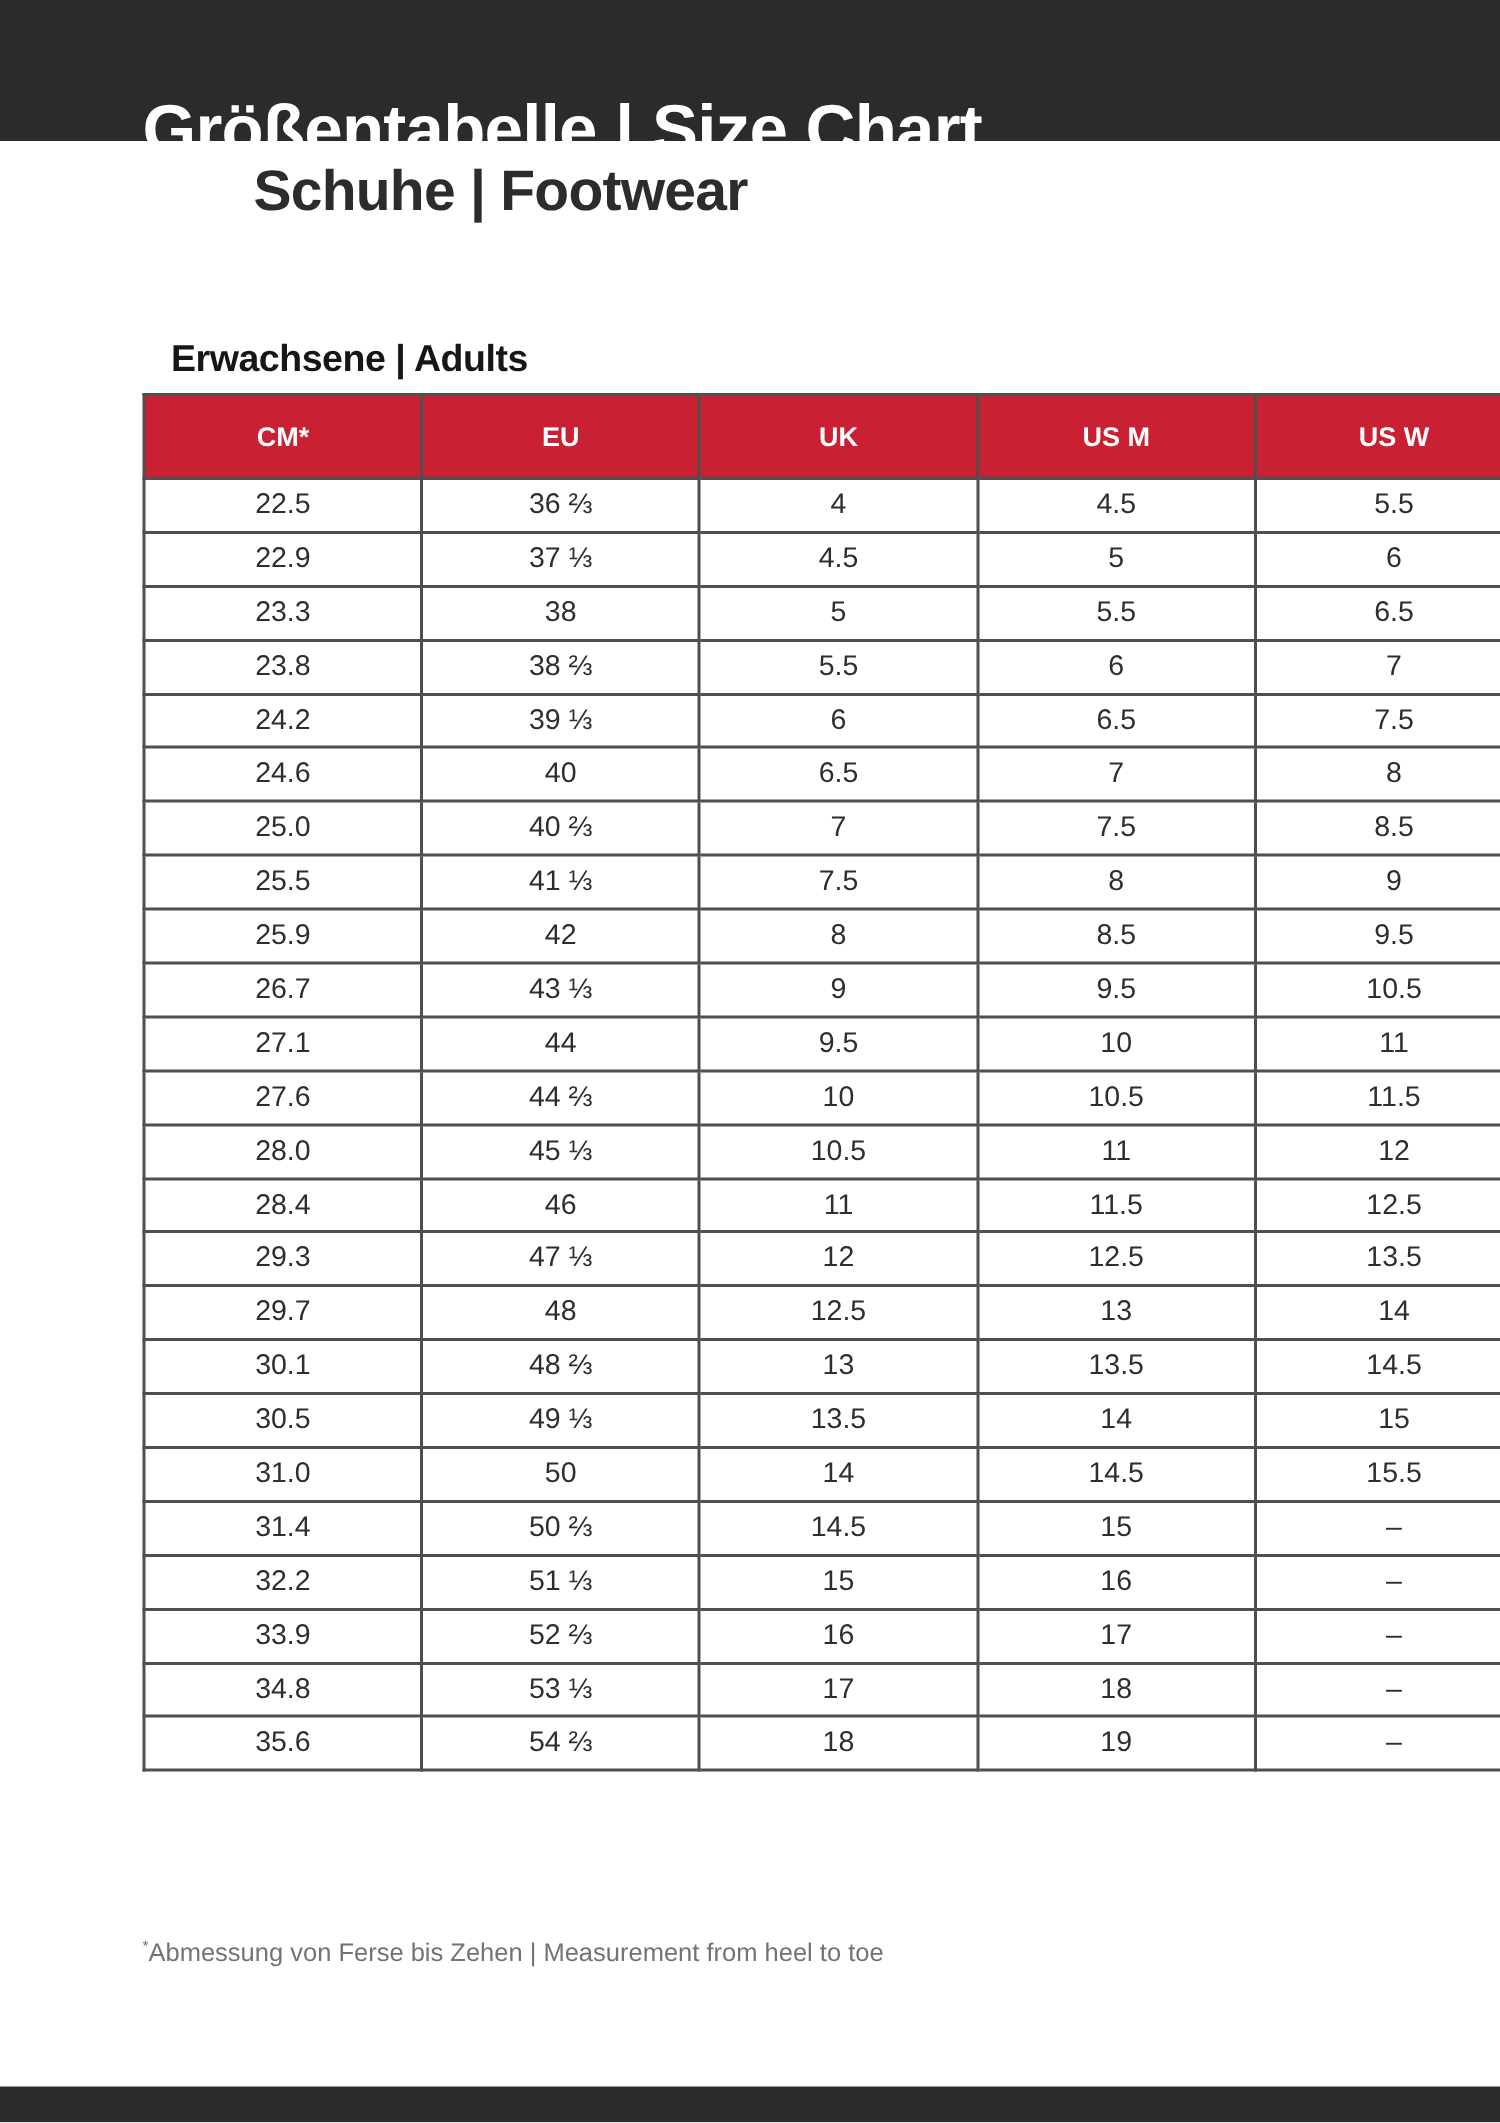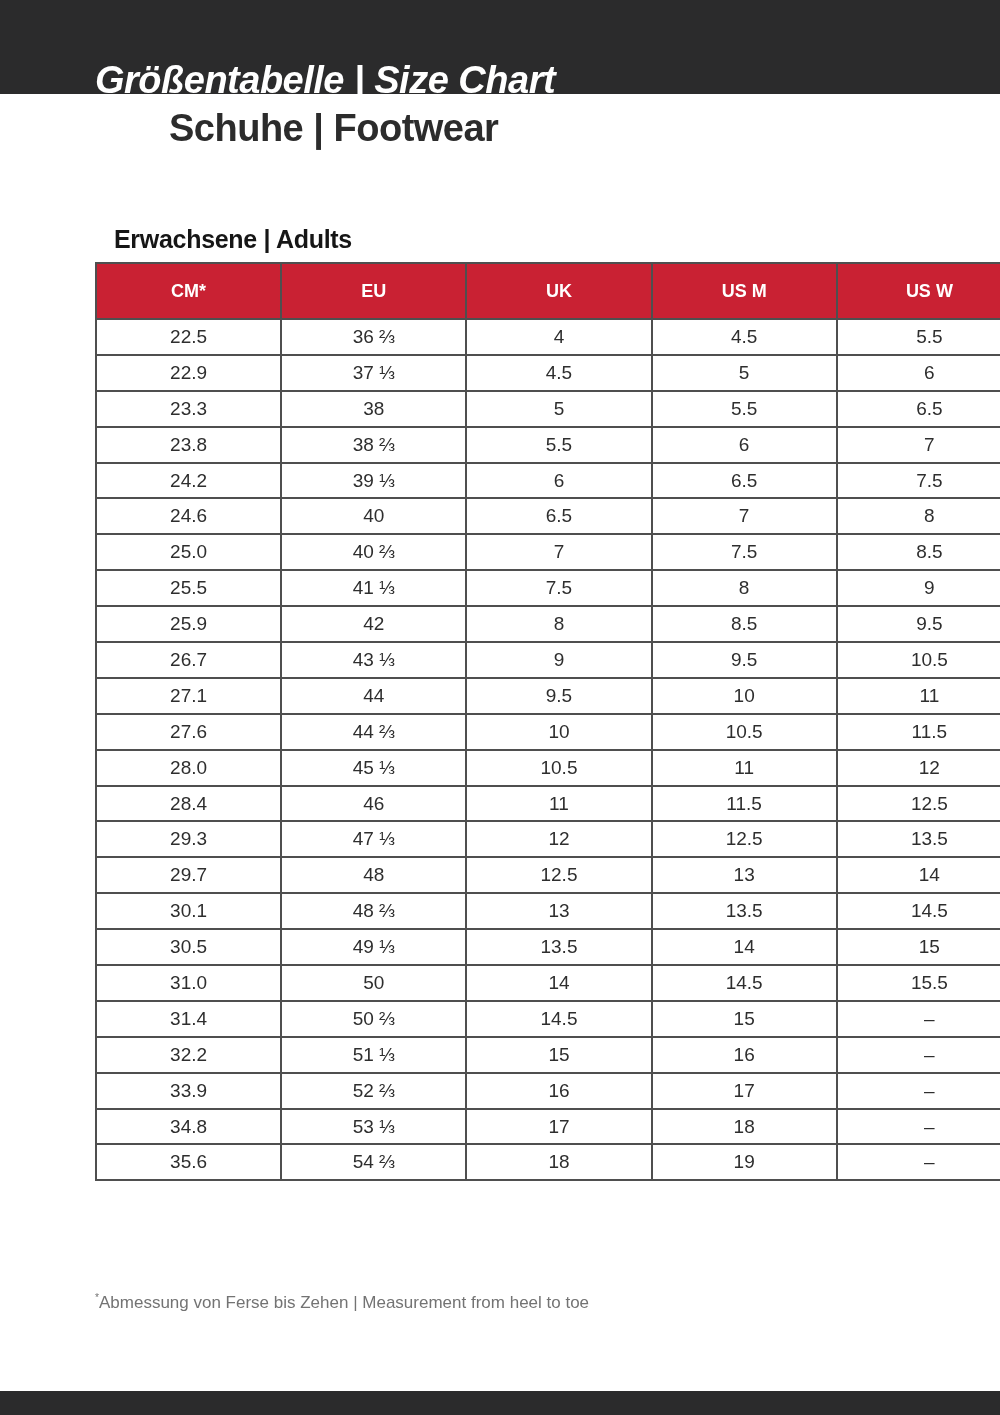--- a/index.html
+++ b/index.html
@@ -6,22 +6,22 @@
   html,body { width:1000px; height:1415px; background:#ffffff;
               font-family:"Liberation Sans", sans-serif; }
   .page { position:relative; width:1000px; height:1415px; background:#fff; overflow:hidden; }
 
   
   .top-bar { position:absolute; left:0; top:0; width:1000px; height:94px;
              background:var(--header-bar, #2b2b2c); }
   .bottom-bar { position:absolute; left:0; top:1391px; width:1000px; height:24px;
                 background:var(--header-bar, #2b2b2c); }
 
-  .title1 { position:absolute; left:95px; top:59px; font-size:38px; font-weight:700;
-            color:#ffffff; letter-spacing:-0.5px; white-space:nowrap; z-index:2;font-style:italic; }
+  .title1 { position:absolute; left:95px; top:59px; font-size:46px; font-weight:700;
+            color:#ffffff; letter-spacing:-0.5px; white-space:nowrap; z-index:2; }
   .title2 { position:absolute; left:121px; top:107px; font-size:38px; font-weight:700;
             color:#2c2c2c; letter-spacing:-0.5px; white-space:nowrap;margin-left:48px; }
   .pennant-wrap { position:absolute; left:732px; top:0; width:205px; height:209px;
                   filter:drop-shadow(2px 2px 3px rgba(0,0,0,0.25)); z-index:3; }
 
   .section-title { position:absolute; left:95px; top:225px; font-size:25px; font-weight:700;
                    color:#161616; letter-spacing:-0.3px;margin-left:19px; }
 
   
   .size-table { position:absolute; left:95px; top:262px; width:928px;

